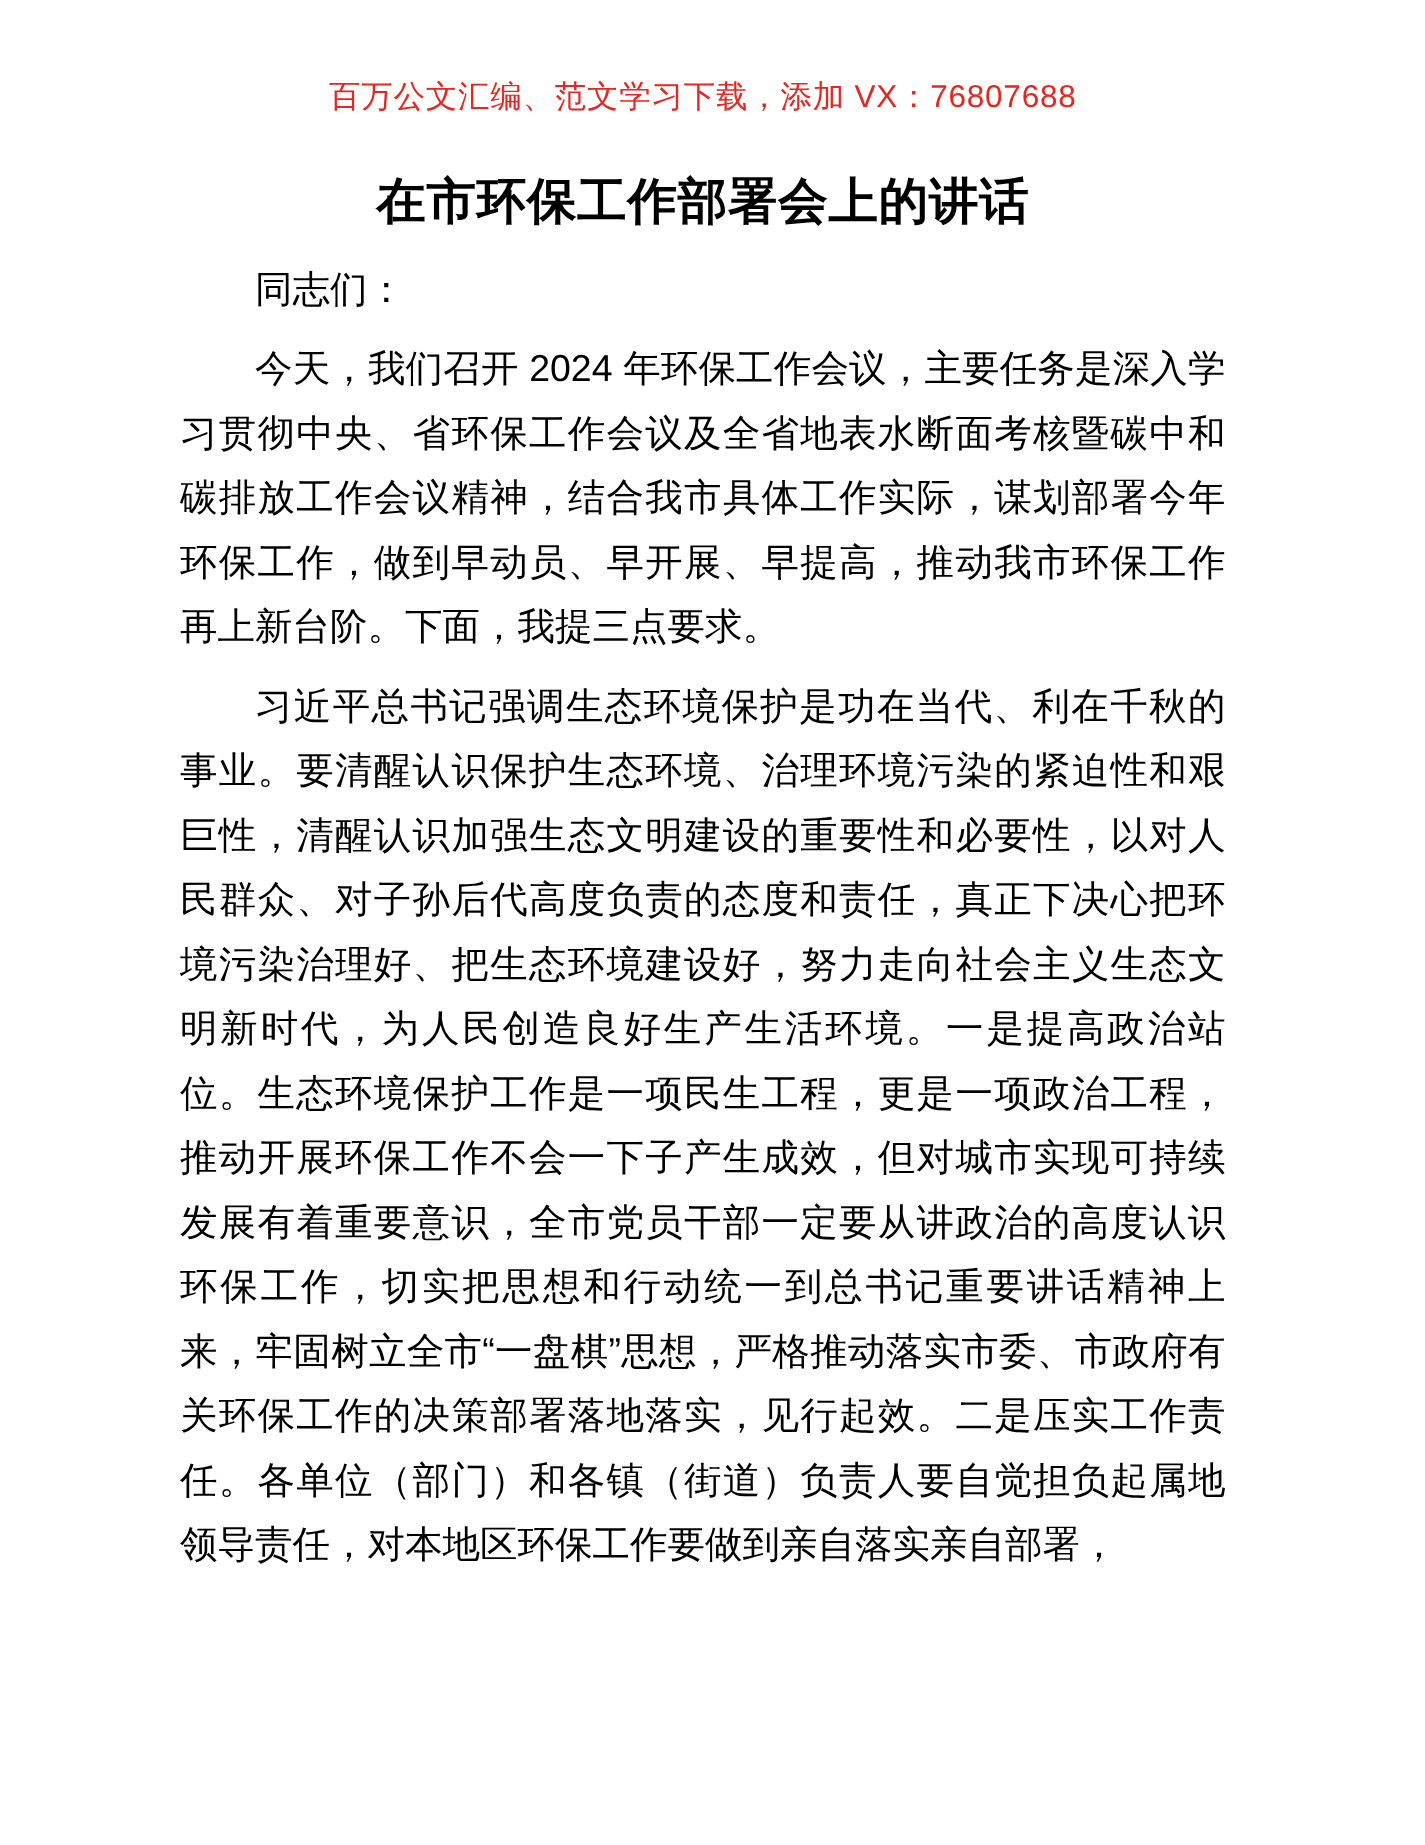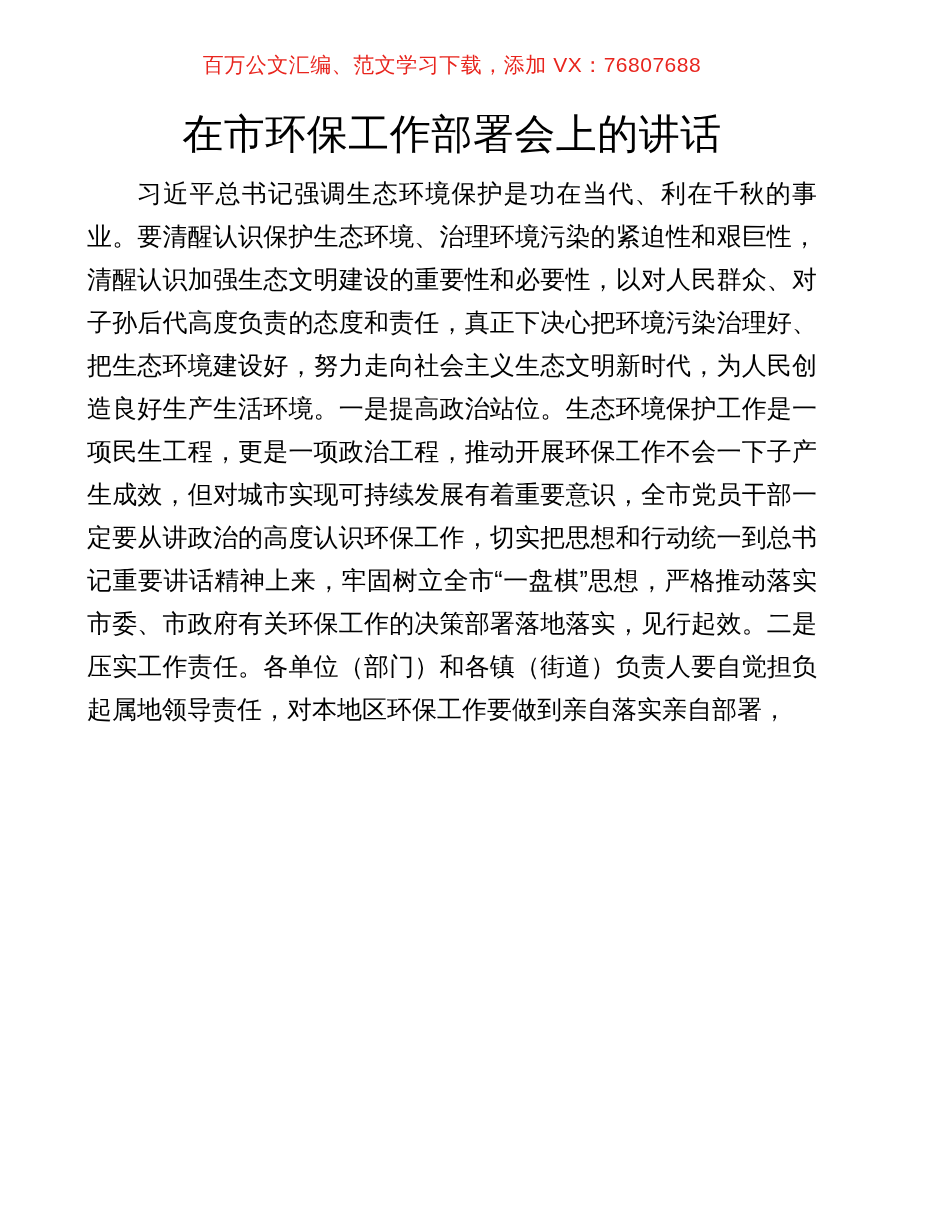--- a/index.html
+++ b/index.html
@@ -7,38 +7,38 @@
     padding: 0;
     background: #ffffff;
   }
   .page {
     position: relative;
     width: 950px;
     height: 1230px;
     margin: 0 auto;
     background: #ffffff;
     box-sizing: border-box;
-    padding: 52px 133px 0 87px;
+    padding: 52px 133px 0 120px;
     overflow: hidden;
     font-family: "Liberation Sans", "DejaVu Sans", sans-serif;
     color: #000000;
   }
   .notice {
     font-size: 21px;
     line-height: 26px;
     text-align: center;
     color: #e8251e;
     letter-spacing: 0.5px;
     white-space: nowrap;
   }
   .title {
     margin: 34px 0 16px 0;
-    font-size: 41px;
+    font-size: 33px;
     line-height: 44px;
-    font-weight: normal;
+    font-weight: bold;
     text-align: center;
     letter-spacing: 0.5px;
   }
   .para {
     margin: 0 0 10px 0;
     font-size: 25px;
     line-height: 43px;
     text-align: justify;
     text-justify: inter-ideograph;
     text-indent: 2em;
@@ -46,17 +46,19 @@
   }
 </style>
 </head>
 <body>
 
 <div class="page">
   <div class="notice">百万公文汇编、范文学习下载，添加 VX：76807688</div>
 
   <h1 class="title">在市环保工作部署会上的讲话</h1>
 
+  <p class="para">同志们：</p>
 
+  <p class="para">今天，我们召开 2024 年环保工作会议，主要任务是深入学习贯彻中央、省环保工作会议及全省地表水断面考核暨碳中和碳排放工作会议精神，结合我市具体工作实际，谋划部署今年环保工作，做到早动员、早开展、早提高，推动我市环保工作再上新台阶。下面，我提三点要求。</p>
 
 
   <p class="para">习近平总书记强调生态环境保护是功在当代、利在千秋的事业。要清醒认识保护生态环境、治理环境污染的紧迫性和艰巨性，清醒认识加强生态文明建设的重要性和必要性，以对人民群众、对子孙后代高度负责的态度和责任，真正下决心把环境污染治理好、把生态环境建设好，努力走向社会主义生态文明新时代，为人民创造良好生产生活环境。一是提高政治站位。生态环境保护工作是一项民生工程，更是一项政治工程，推动开展环保工作不会一下子产生成效，但对城市实现可持续发展有着重要意识，全市党员干部一定要从讲政治的高度认识环保工作，切实把思想和行动统一到总书记重要讲话精神上来，牢固树立全市“一盘棋”思想，严格推动落实市委、市政府有关环保工作的决策部署落地落实，见行起效。二是压实工作责任。各单位（部门）和各镇（街道）负责人要自觉担负起属地领导责任，对本地区环保工作要做到亲自落实亲自部署，</p>
 </div>
 
 </body></html>

